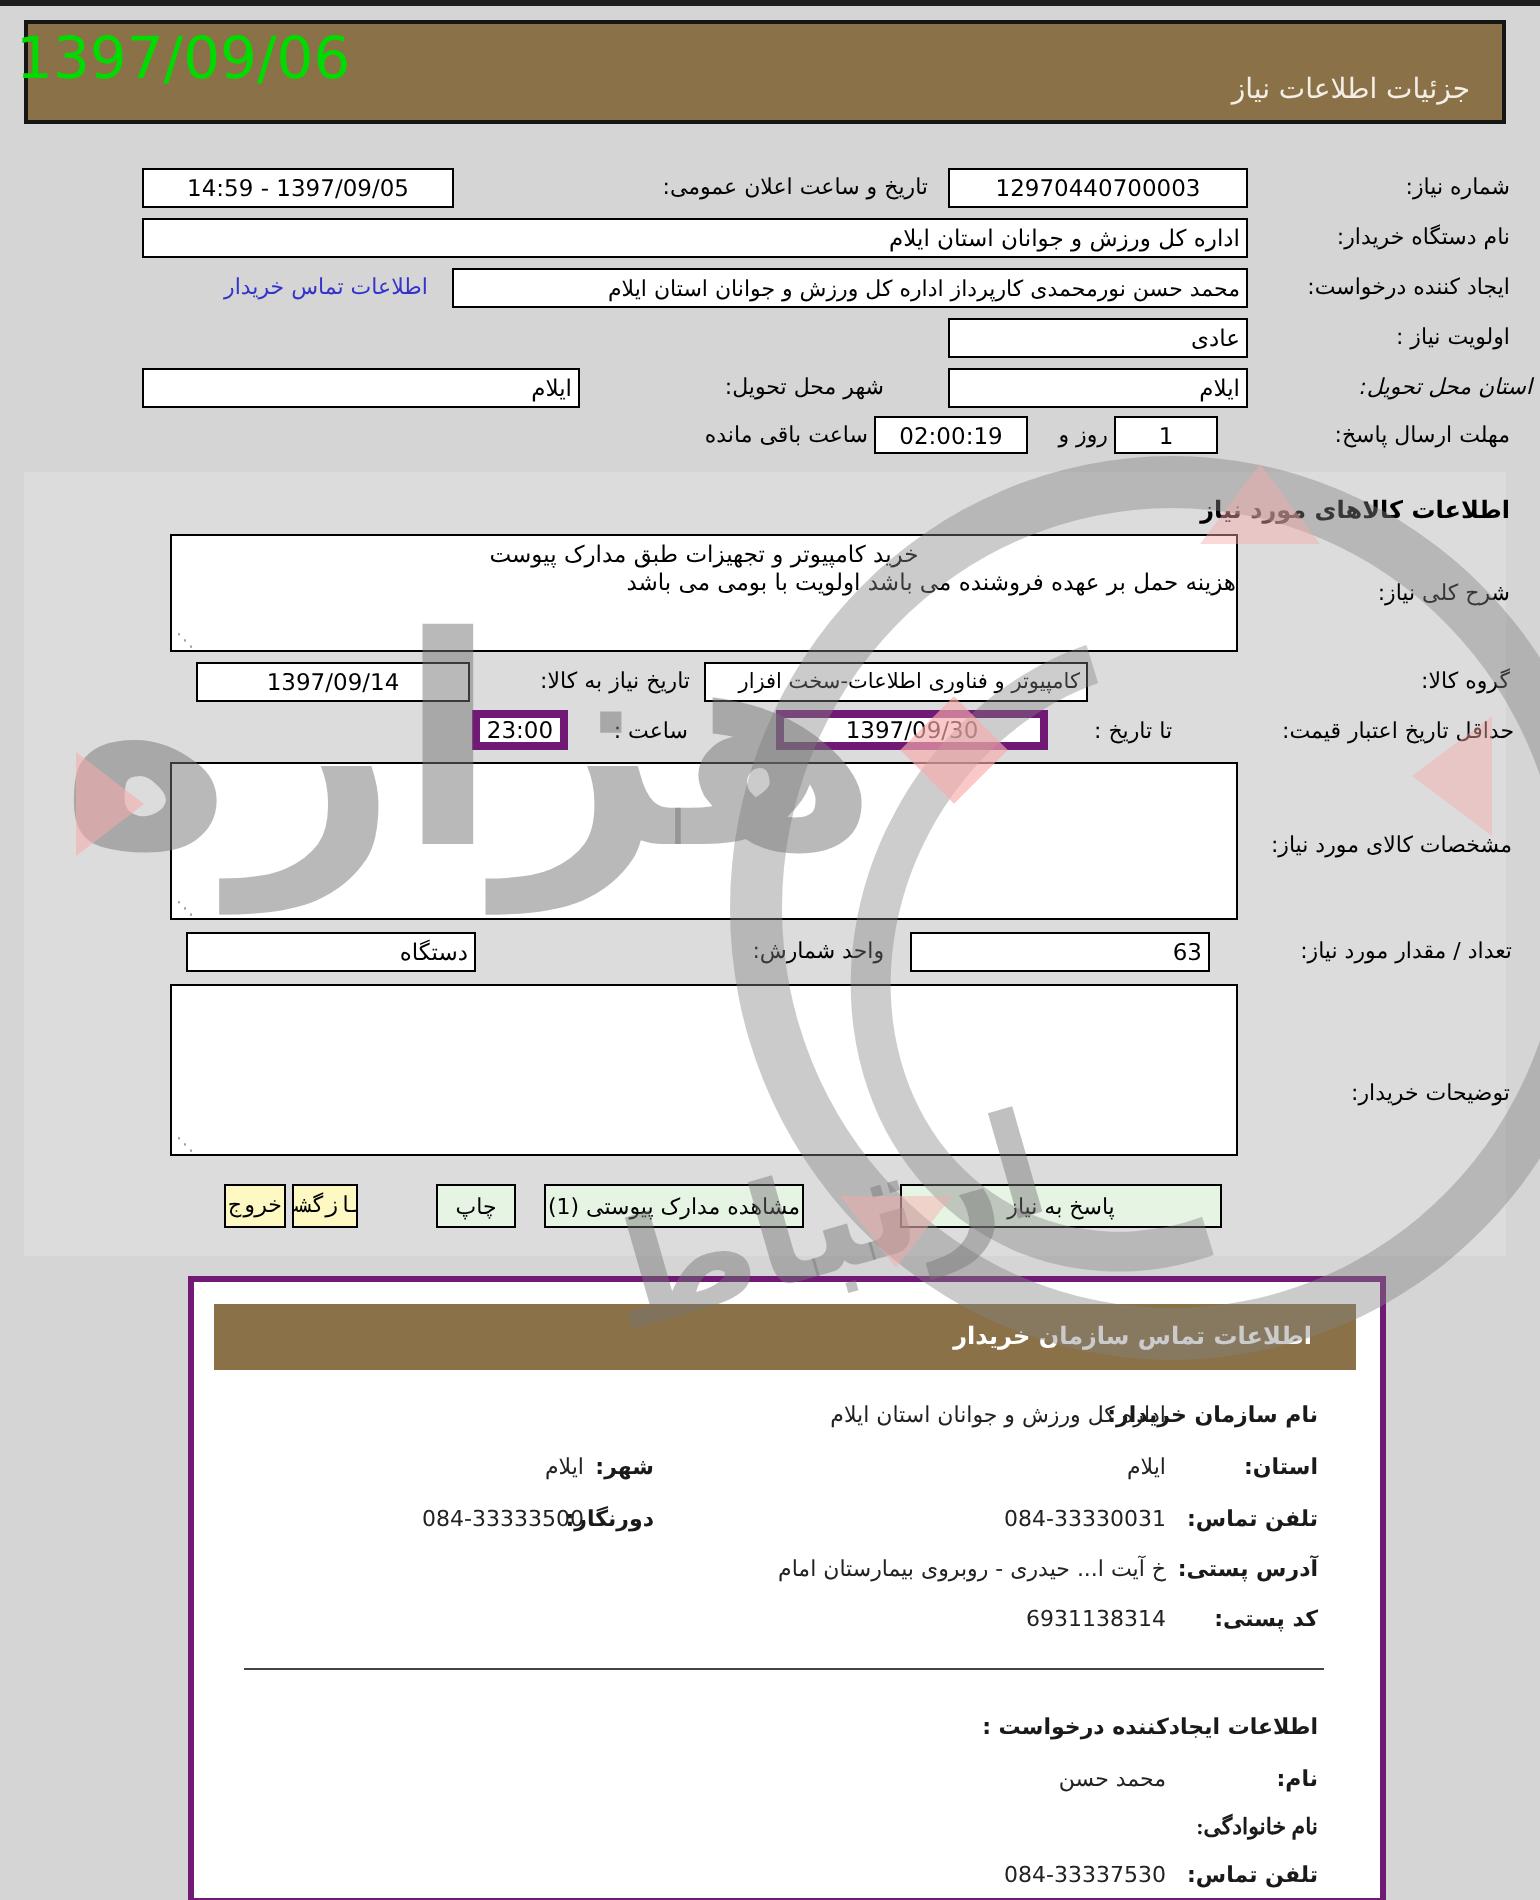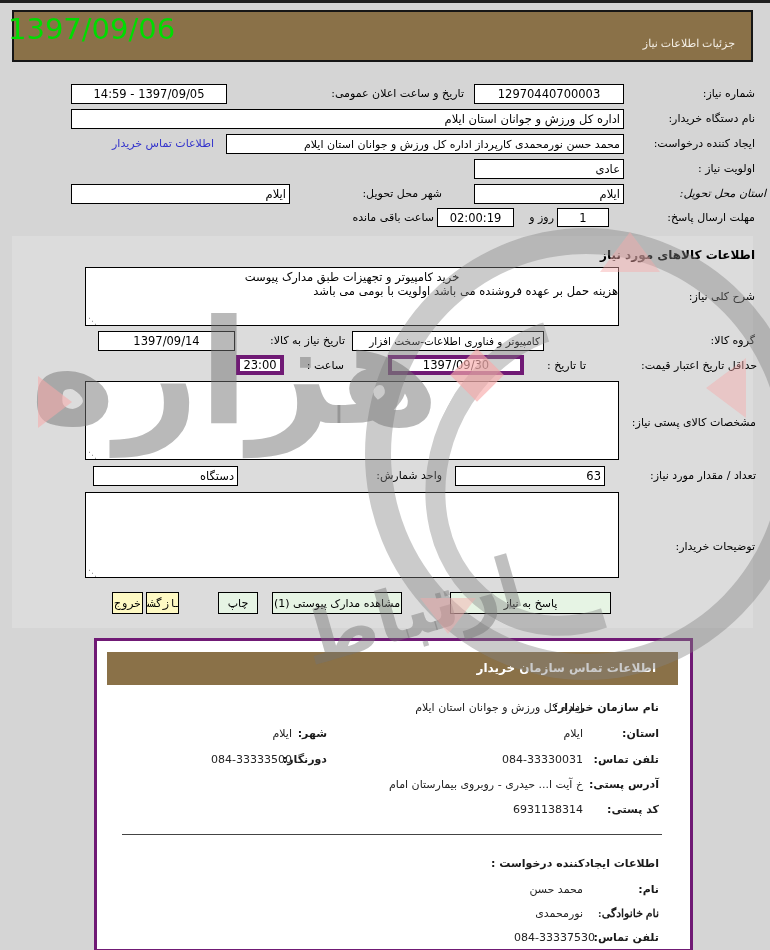--- a/index.html
+++ b/index.html
@@ -25,21 +25,21 @@
   .wm{position:absolute;pointer-events:none;}
 </style>
 </head>
 <body>
 
 <div id="screen">
 
   <div class="abs" style="left:0;top:0;width:770px;height:3px;background:#1f1f1f;"></div>
 
   <div class="abs" style="left:12px;top:10px;width:737px;height:48px;background:#8a7148;border:2px solid #161616;">
-    <span class="abs" style="right:16px;top:25px;color:#f4efe6;font-size:11px;direction:rtl;font-family:Liberation Serif, serif;">جزئیات اطلاعات نیاز</span>
+    <span class="abs" style="right:16px;top:25px;color:#f4efe6;font-size:14px;direction:rtl;">جزئیات اطلاعات نیاز</span>
   </div>
 
   <div class="abs" dir="ltr" style="left:8px;top:12px;font-size:29px;color:#00dc00;">1397/09/06</div>
 
   <span class="lbl" style="left:630px;top:87px;width:125px;">شماره نیاز:</span>
   <div class="inp c" dir="ltr" style="left:474px;top:84px;width:150px;">12970440700003</div>
   <span class="lbl" style="left:238px;top:87px;width:226px;">تاریخ و ساعت اعلان عمومی:</span>
   <div class="inp c" dir="ltr" style="left:71px;top:84px;width:156px;">1397/09/05 - 14:59</div>
 
   <span class="lbl" style="left:630px;top:112px;width:125px;">نام دستگاه خریدار:</span>
@@ -78,21 +78,21 @@
   <div class="inp r" style="left:352px;top:331px;width:192px;font-size:10.5px;">کامپیوتر و فناوری اطلاعات-سخت افزار</div>
   <span class="lbl" style="left:238px;top:334px;width:107px;">تاریخ نیاز به کالا:</span>
   <div class="inp c" dir="ltr" style="left:98px;top:331px;width:137px;">1397/09/14</div>
 
   <span class="lbl" style="left:590px;top:359px;width:167px;">حداقل تاریخ اعتبار قیمت:</span>
   <span class="lbl" style="left:526px;top:359px;width:60px;">تا تاریخ :</span>
   <div class="inp c focus" dir="ltr" style="left:388px;top:355px;width:136px;">1397/09/30</div>
   <span class="lbl" style="left:286px;top:359px;width:58px;">ساعت :</span>
   <div class="inp c focus" dir="ltr" style="left:236px;top:355px;width:48px;">23:00</div>
 
-  <span class="lbl" style="left:628px;top:416px;width:128px;">مشخصات کالای پستی نیاز:</span>
+  <span class="lbl" style="left:628px;top:416px;width:128px;">مشخصات کالای مورد نیاز:</span>
   <div class="ta" style="left:85px;top:381px;width:534px;height:79px;">
     <span class="grip">⋰</span>
   </div>
 
   <span class="lbl" style="left:598px;top:469px;width:158px;">تعداد / مقدار مورد نیاز:</span>
   <div class="inp r" style="left:455px;top:466px;width:150px;">63</div>
   <span class="lbl" style="left:342px;top:469px;width:100px;">واحد شمارش:</span>
   <div class="inp r" style="left:93px;top:466px;width:145px;">دستگاه</div>
 
   <span class="lbl" style="left:648px;top:540px;width:107px;">توضیحات خریدار:</span>
@@ -131,24 +131,23 @@
     <span class="pval" style="left:240px;top:162px;width:246px;">6931138314</span>
 
     <div class="abs" style="left:25px;top:193px;width:540px;border-top:1px solid #444;"></div>
 
     <span class="plbl" style="left:340px;top:216px;width:222px;">اطلاعات ایجادکننده درخواست :</span>
 
     <span class="plbl" style="left:420px;top:242px;width:142px;">نام:</span>
     <span class="pval" style="left:240px;top:242px;width:246px;">محمد حسن</span>
 
     <span class="plbl" style="left:420px;top:266px;width:142px;font-family:Liberation Serif, serif;">نام خانوادگی:</span>
-    <span class="pval" style="left:240px;top:266px;width:246px;">نورمحمدی</span>
 
     <span class="plbl" style="left:420px;top:290px;width:142px;">تلفن تماس:</span>
-    <span class="pval" style="left:252px;top:290px;width:246px;">084-33337530</span>
+    <span class="pval" style="left:240px;top:290px;width:246px;">084-33337530</span>
   </div>
 
   <div class="wm" style="left:0;top:0;width:770px;height:950px;z-index:40;">
     <div class="wm" style="left:365px;top:228px;width:390px;height:400px;border:26px solid rgba(130,130,130,0.42);border-radius:50%;"></div>
     <div class="wm" style="left:430px;top:310px;width:250px;height:290px;border:20px solid transparent;border-left-color:rgba(130,130,130,0.40);border-bottom-color:rgba(130,130,130,0.40);border-radius:50%;transform:rotate(28deg);"></div>
     <div class="wm" style="left:30px;top:300px;font-size:145px;font-weight:bold;color:rgba(115,115,115,0.50);direction:rtl;line-height:1;">هزاره</div>
     <div class="wm" style="left:300px;top:575px;font-size:72px;font-weight:bold;color:rgba(115,115,115,0.45);direction:rtl;line-height:1;transform:rotate(-16deg);">ارتباط</div>
     <div class="wm" style="left:458px;top:356px;width:38px;height:38px;background:rgba(247,170,170,0.65);transform:rotate(45deg);"></div>
     <div class="wm" style="left:38px;top:376px;width:0;height:0;border-top:26px solid transparent;border-bottom:26px solid transparent;border-left:34px solid rgba(247,170,170,0.55);"></div>
     <div class="wm" style="left:600px;top:232px;width:0;height:0;border-left:30px solid transparent;border-right:30px solid transparent;border-bottom:40px solid rgba(247,170,170,0.45);"></div>

